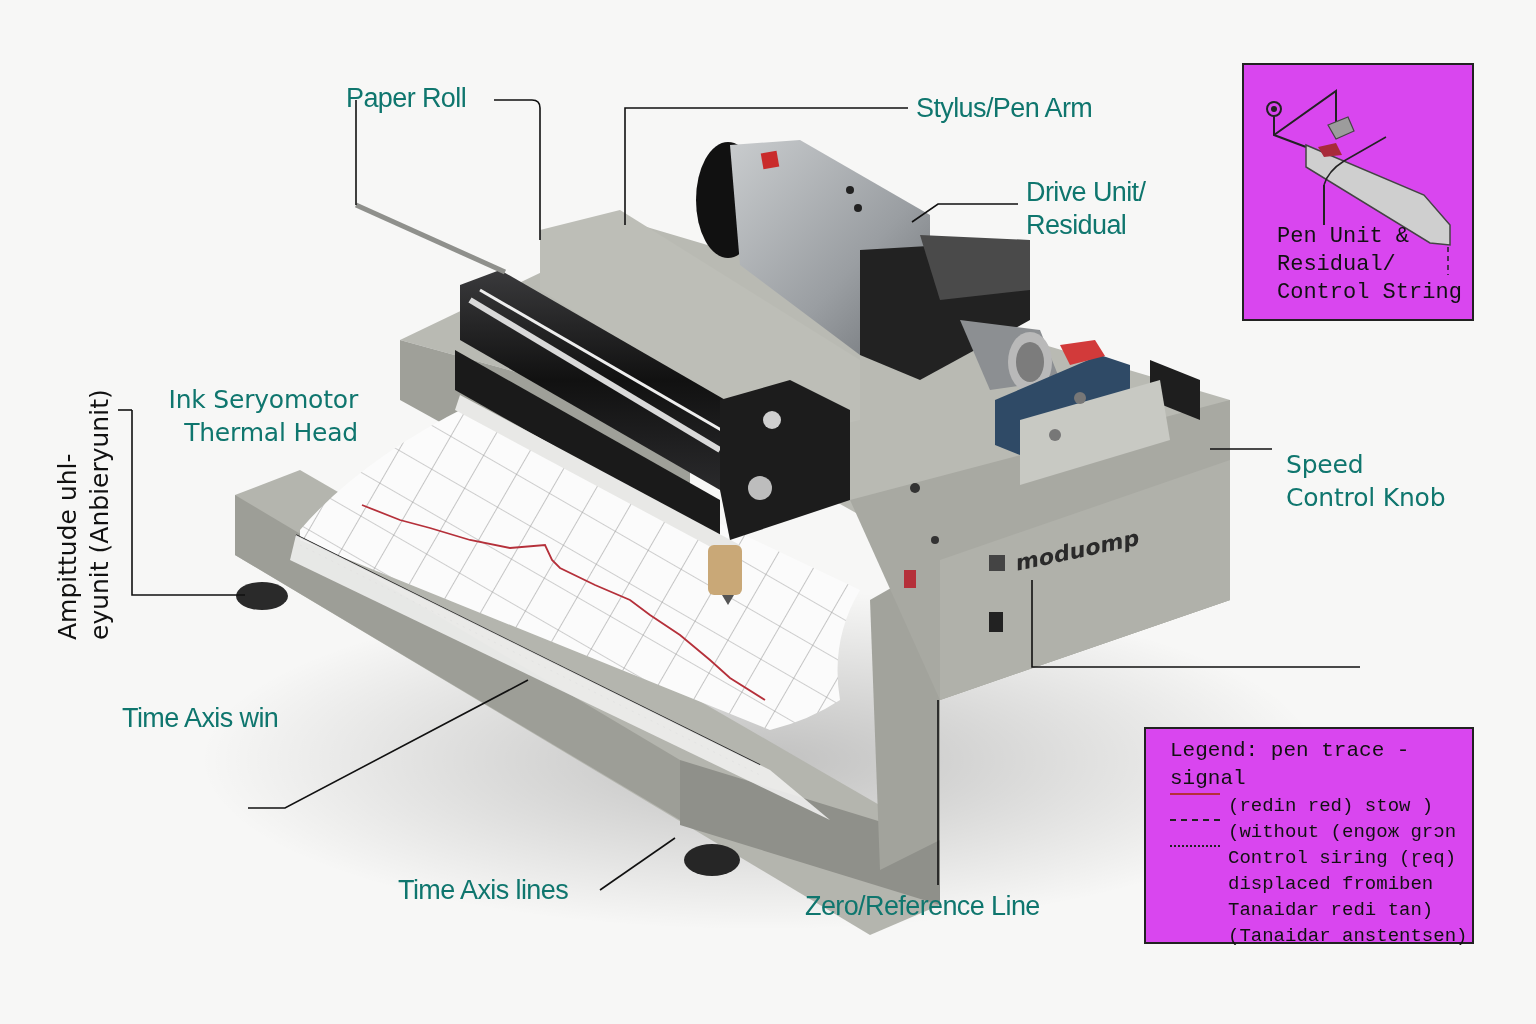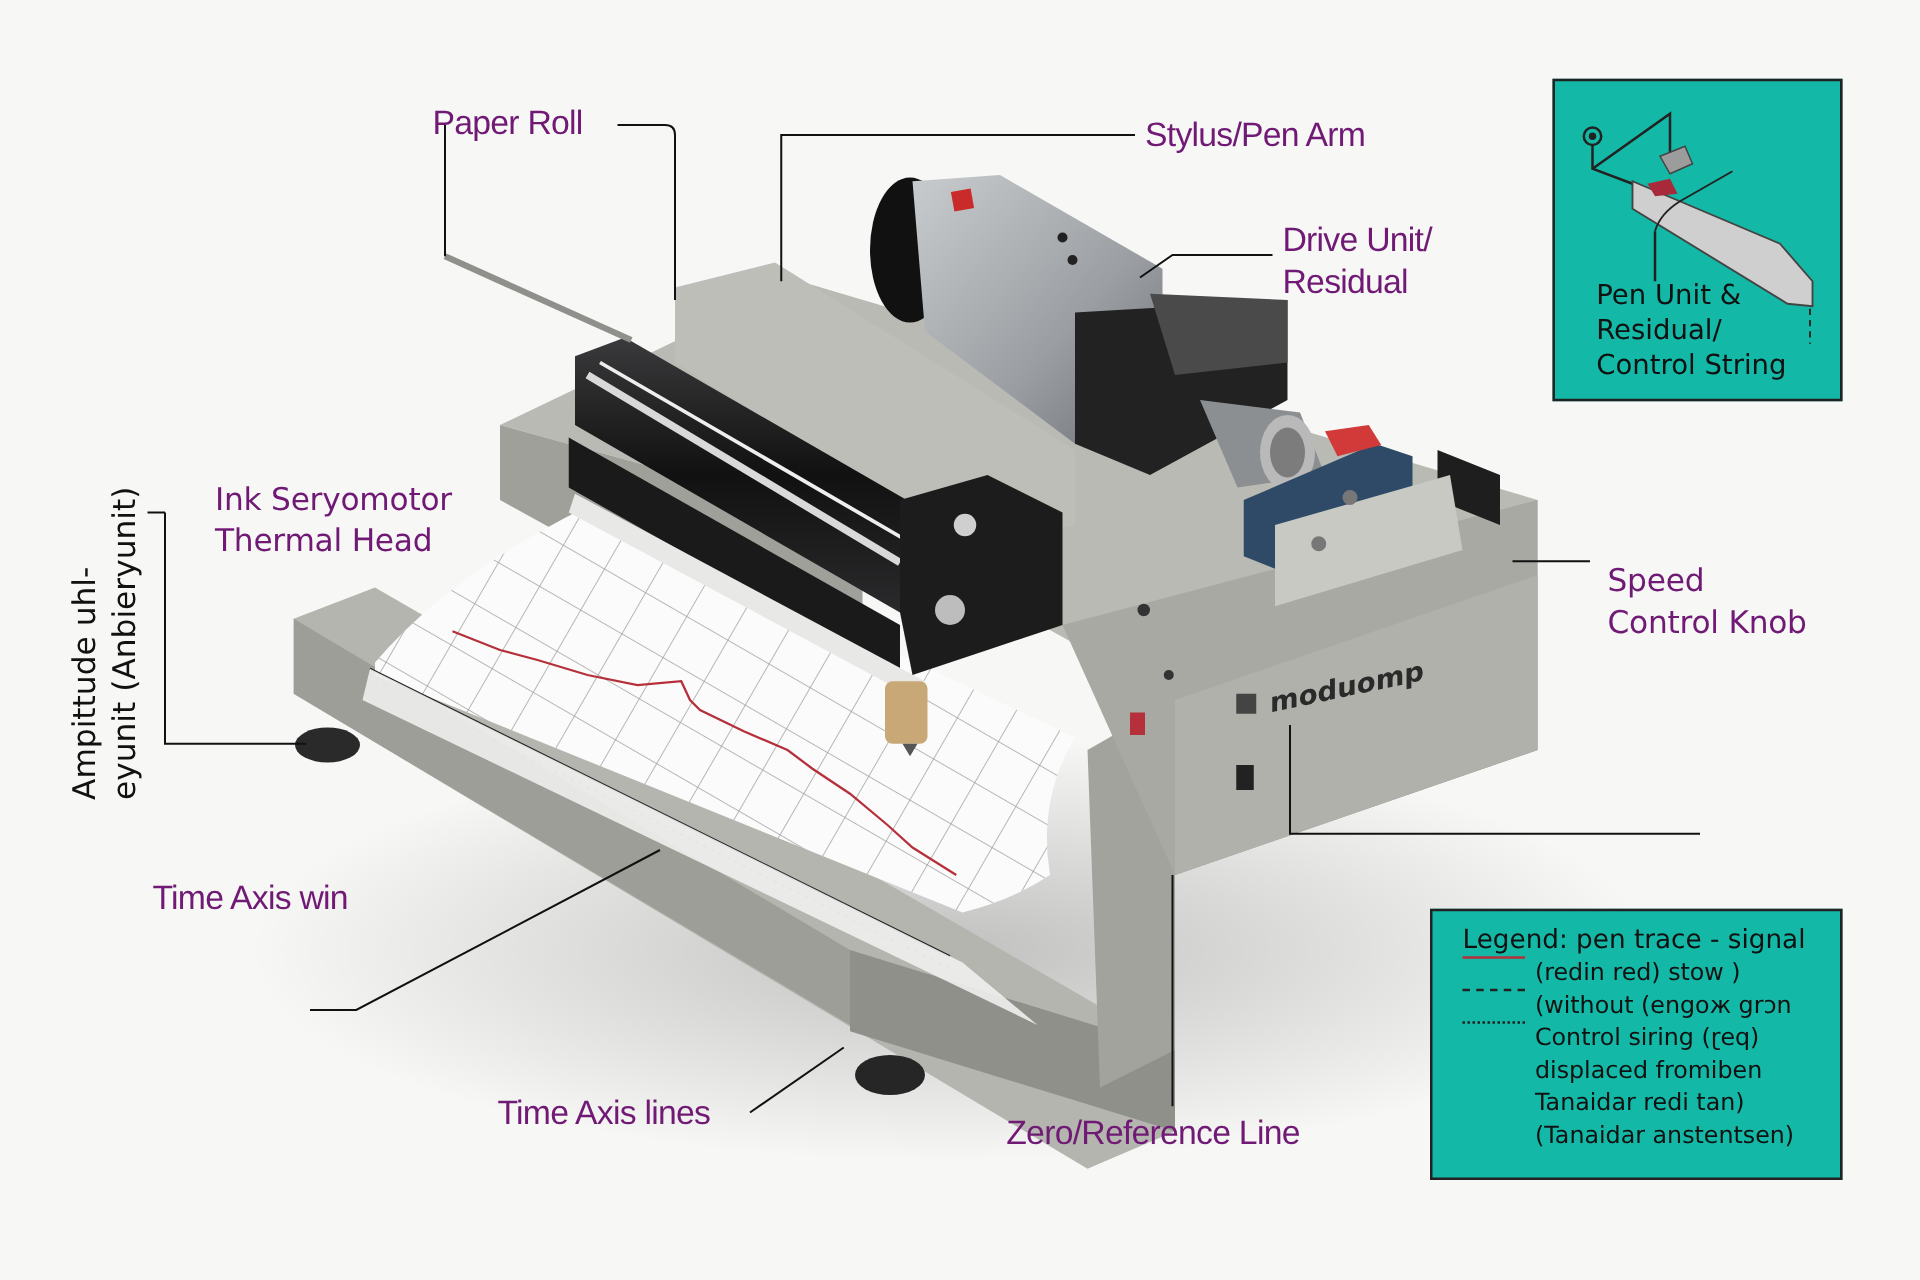--- a/index.html
+++ b/index.html
@@ -1,22 +1,22 @@
 <!DOCTYPE html>
 <html><head>
 <meta charset="utf-8">
 <style>
   html,body{margin:0;padding:0;}
   body{width:1536px;height:1024px;background:#f7f7f6;position:relative;overflow:hidden;font-family:"DejaVu Sans","Liberation Sans",sans-serif;color:#111;}
   .stage{position:absolute;left:0;top:0;width:1536px;height:1024px;}
   svg.art{position:absolute;left:0;top:0;}
-  .lbl{position:absolute;font-size:25px;line-height:33px;color:#701a75;white-space:nowrap;letter-spacing:-0.2px;}
+  .lbl{position:absolute;font-size:25px;line-height:33px;color:#0f766e;white-space:nowrap;letter-spacing:-0.2px;}
   .lbl.narrow{font-family:"Liberation Sans",sans-serif;font-size:27px;letter-spacing:-0.6px;}
   .vlbl{position:absolute;transform-origin:left top;transform:rotate(-90deg);font-size:25px;line-height:32px;white-space:nowrap;}
-  .box{position:absolute;border:2px solid #222;background:#14b8a6;box-sizing:border-box;}
+  .box{position:absolute;border:2px solid #222;background:#d946ef;box-sizing:border-box;font-family:Liberation Mono, monospace;}
   .legend-title{font-size:21px;line-height:28px;}
   .legend-row{display:flex;align-items:flex-start;font-size:19px;line-height:26px;}
   .legend-key{width:50px;height:0;margin-right:8px;}
   .legend-indent{padding-left:58px;font-size:19px;line-height:26px;}
   .inset-text{position:absolute;left:33px;top:158px;font-size:22px;line-height:28px;}
   .brand{position:absolute;font-family:"DejaVu Sans",sans-serif;font-weight:bold;font-size:22px;color:#2a2a2a;transform:skewY(-12deg);}
 </style>
 </head>
 <body>
 
@@ -138,21 +138,21 @@
 </svg>
 
 <div class="brand" style="left:1016px;top:538px;">moduomp</div>
 
 <div class="lbl narrow" style="left:346px;top:82px;">Paper Roll</div>
 <div class="lbl narrow" style="left:916px;top:92px;">Stylus/Pen Arm</div>
 <div class="lbl narrow" style="left:1026px;top:176px;">
   <div>Drive Unit/</div>
   <div>Residual</div>
 </div>
-<div class="lbl" style="left:172px;top:383px;text-align:left;width:200px;">
+<div class="lbl" style="left:158px;top:383px;text-align:right;width:200px;">
   <div>Ink Seryomotor</div>
   <div>Thermal Head</div>
 </div>
 <div class="vlbl" style="left:52px;top:640px;">
   <div>Ampittude uhl-</div>
   <div>eyunit (Anbieryunit)</div>
 </div>
 <div class="lbl" style="left:1286px;top:448px;">
   <div>Speed</div>
   <div>Control Knob</div>

